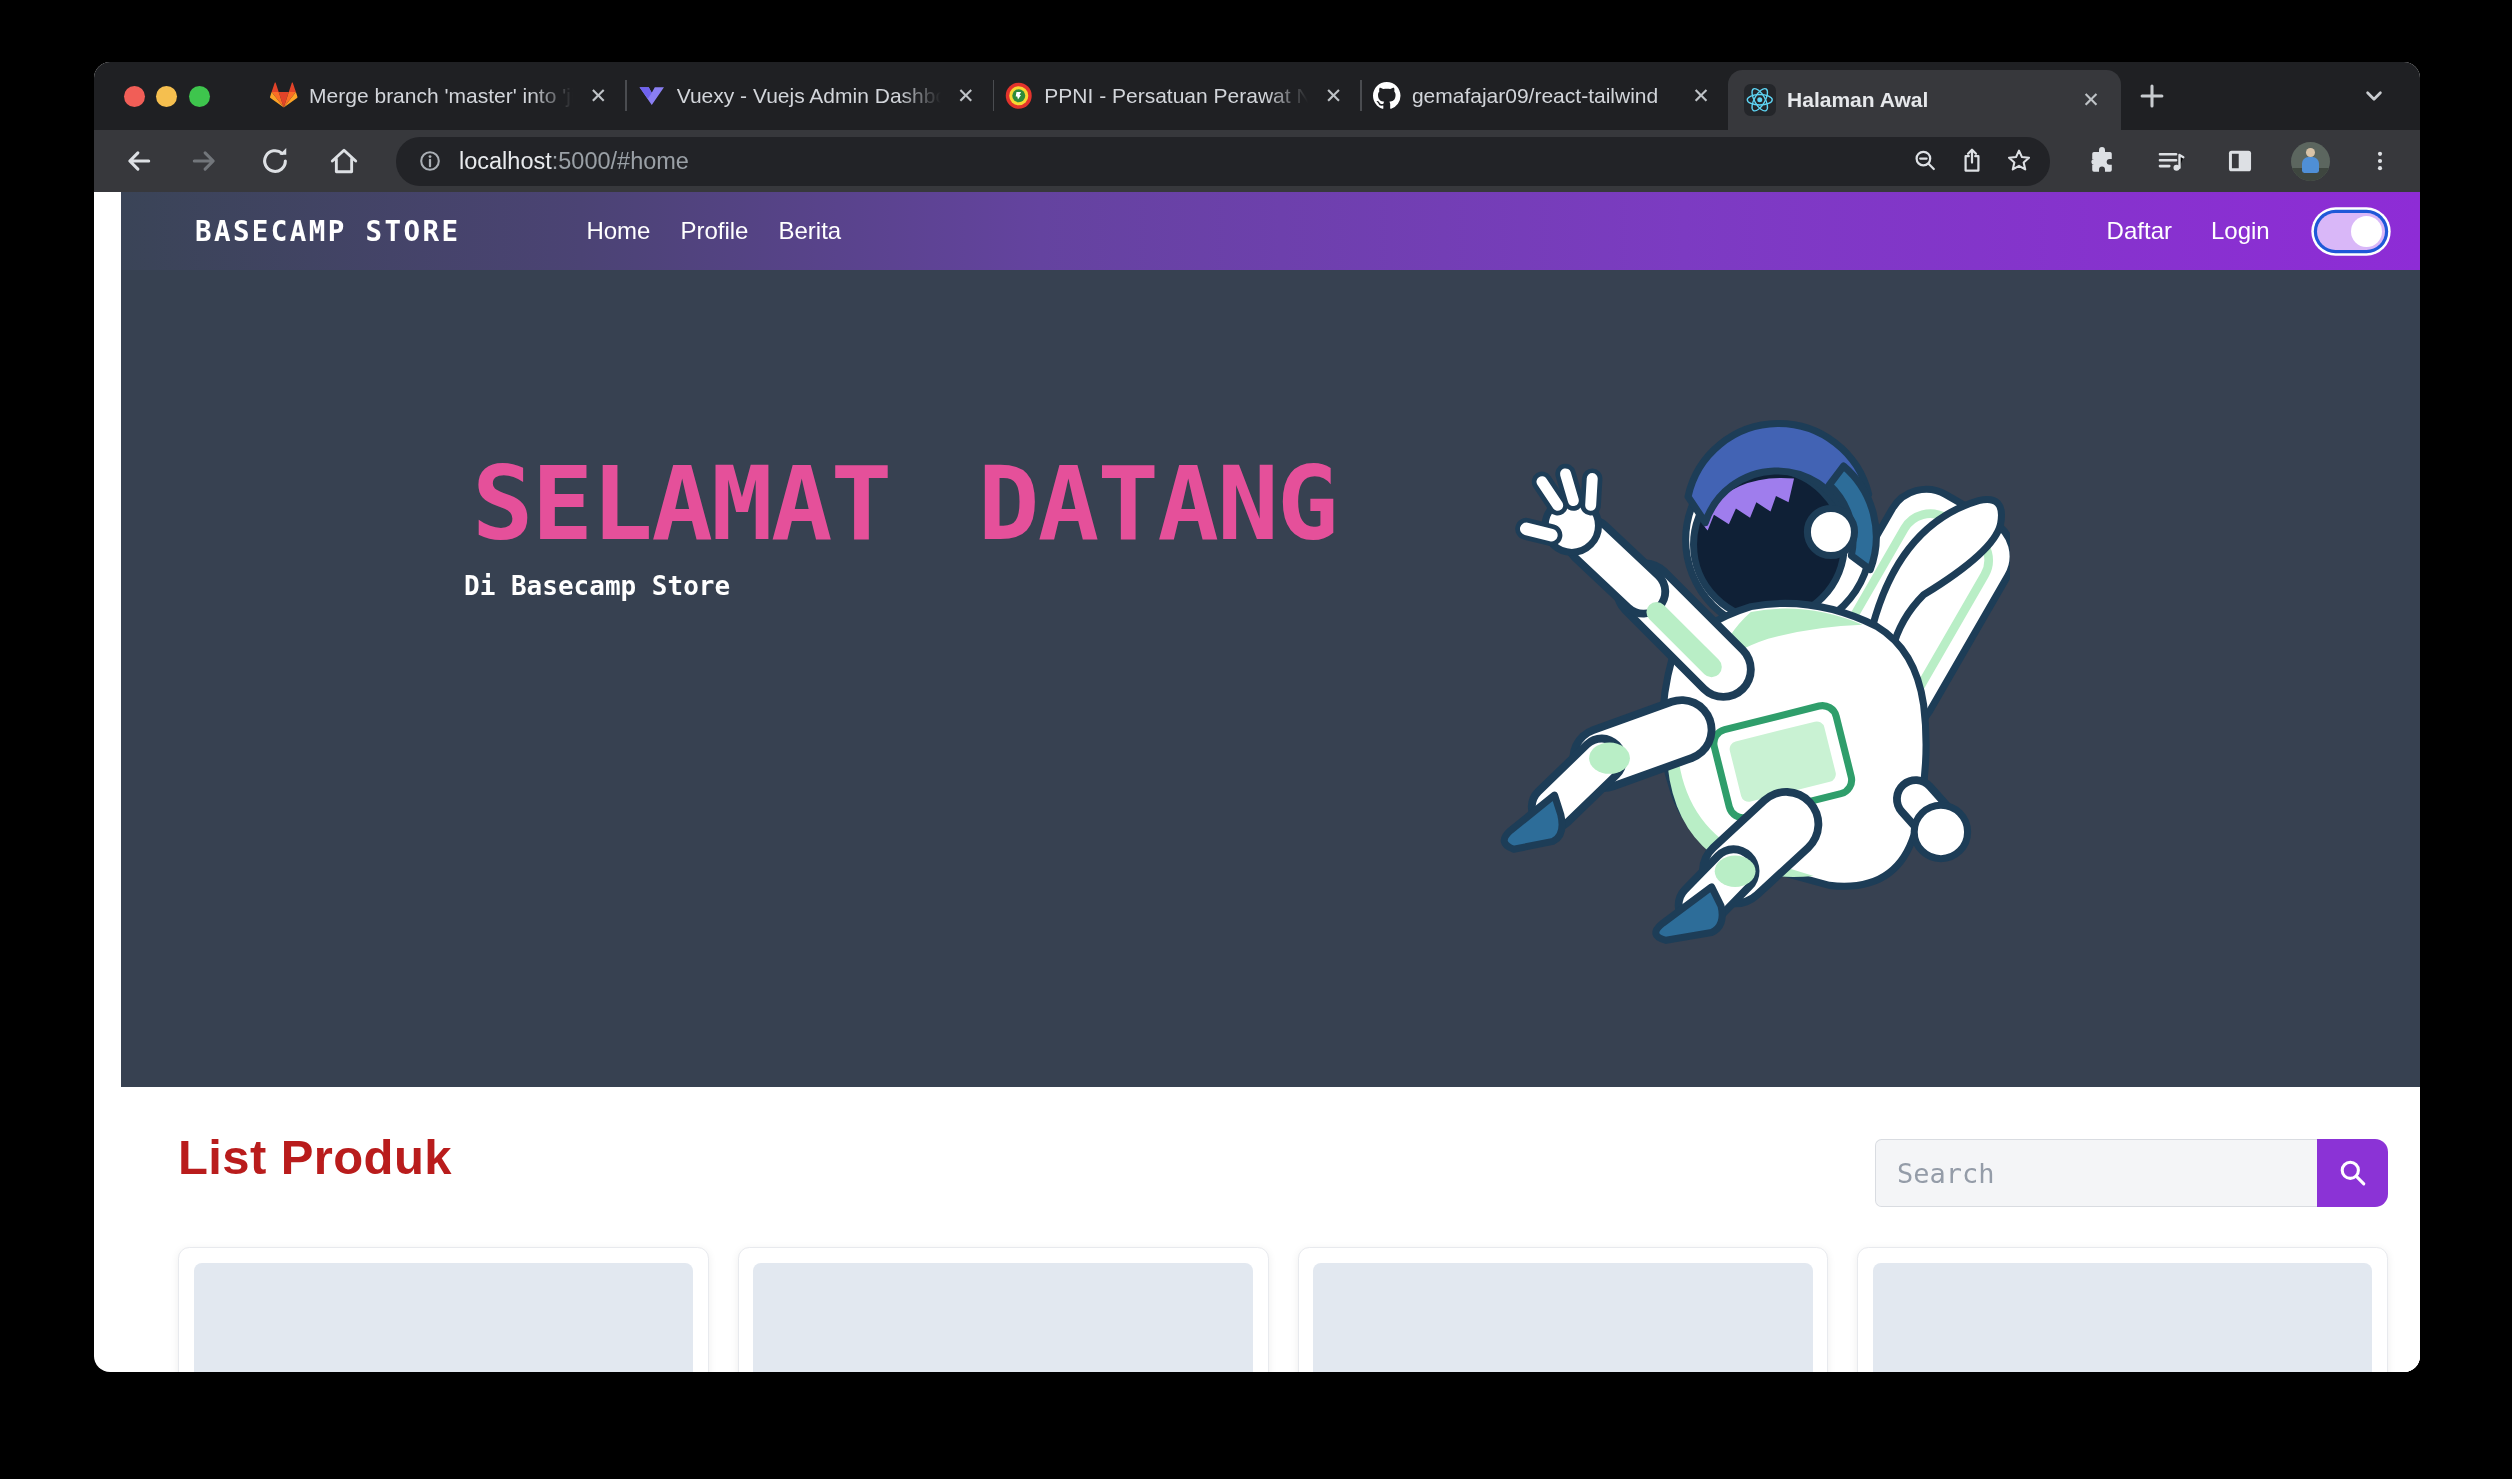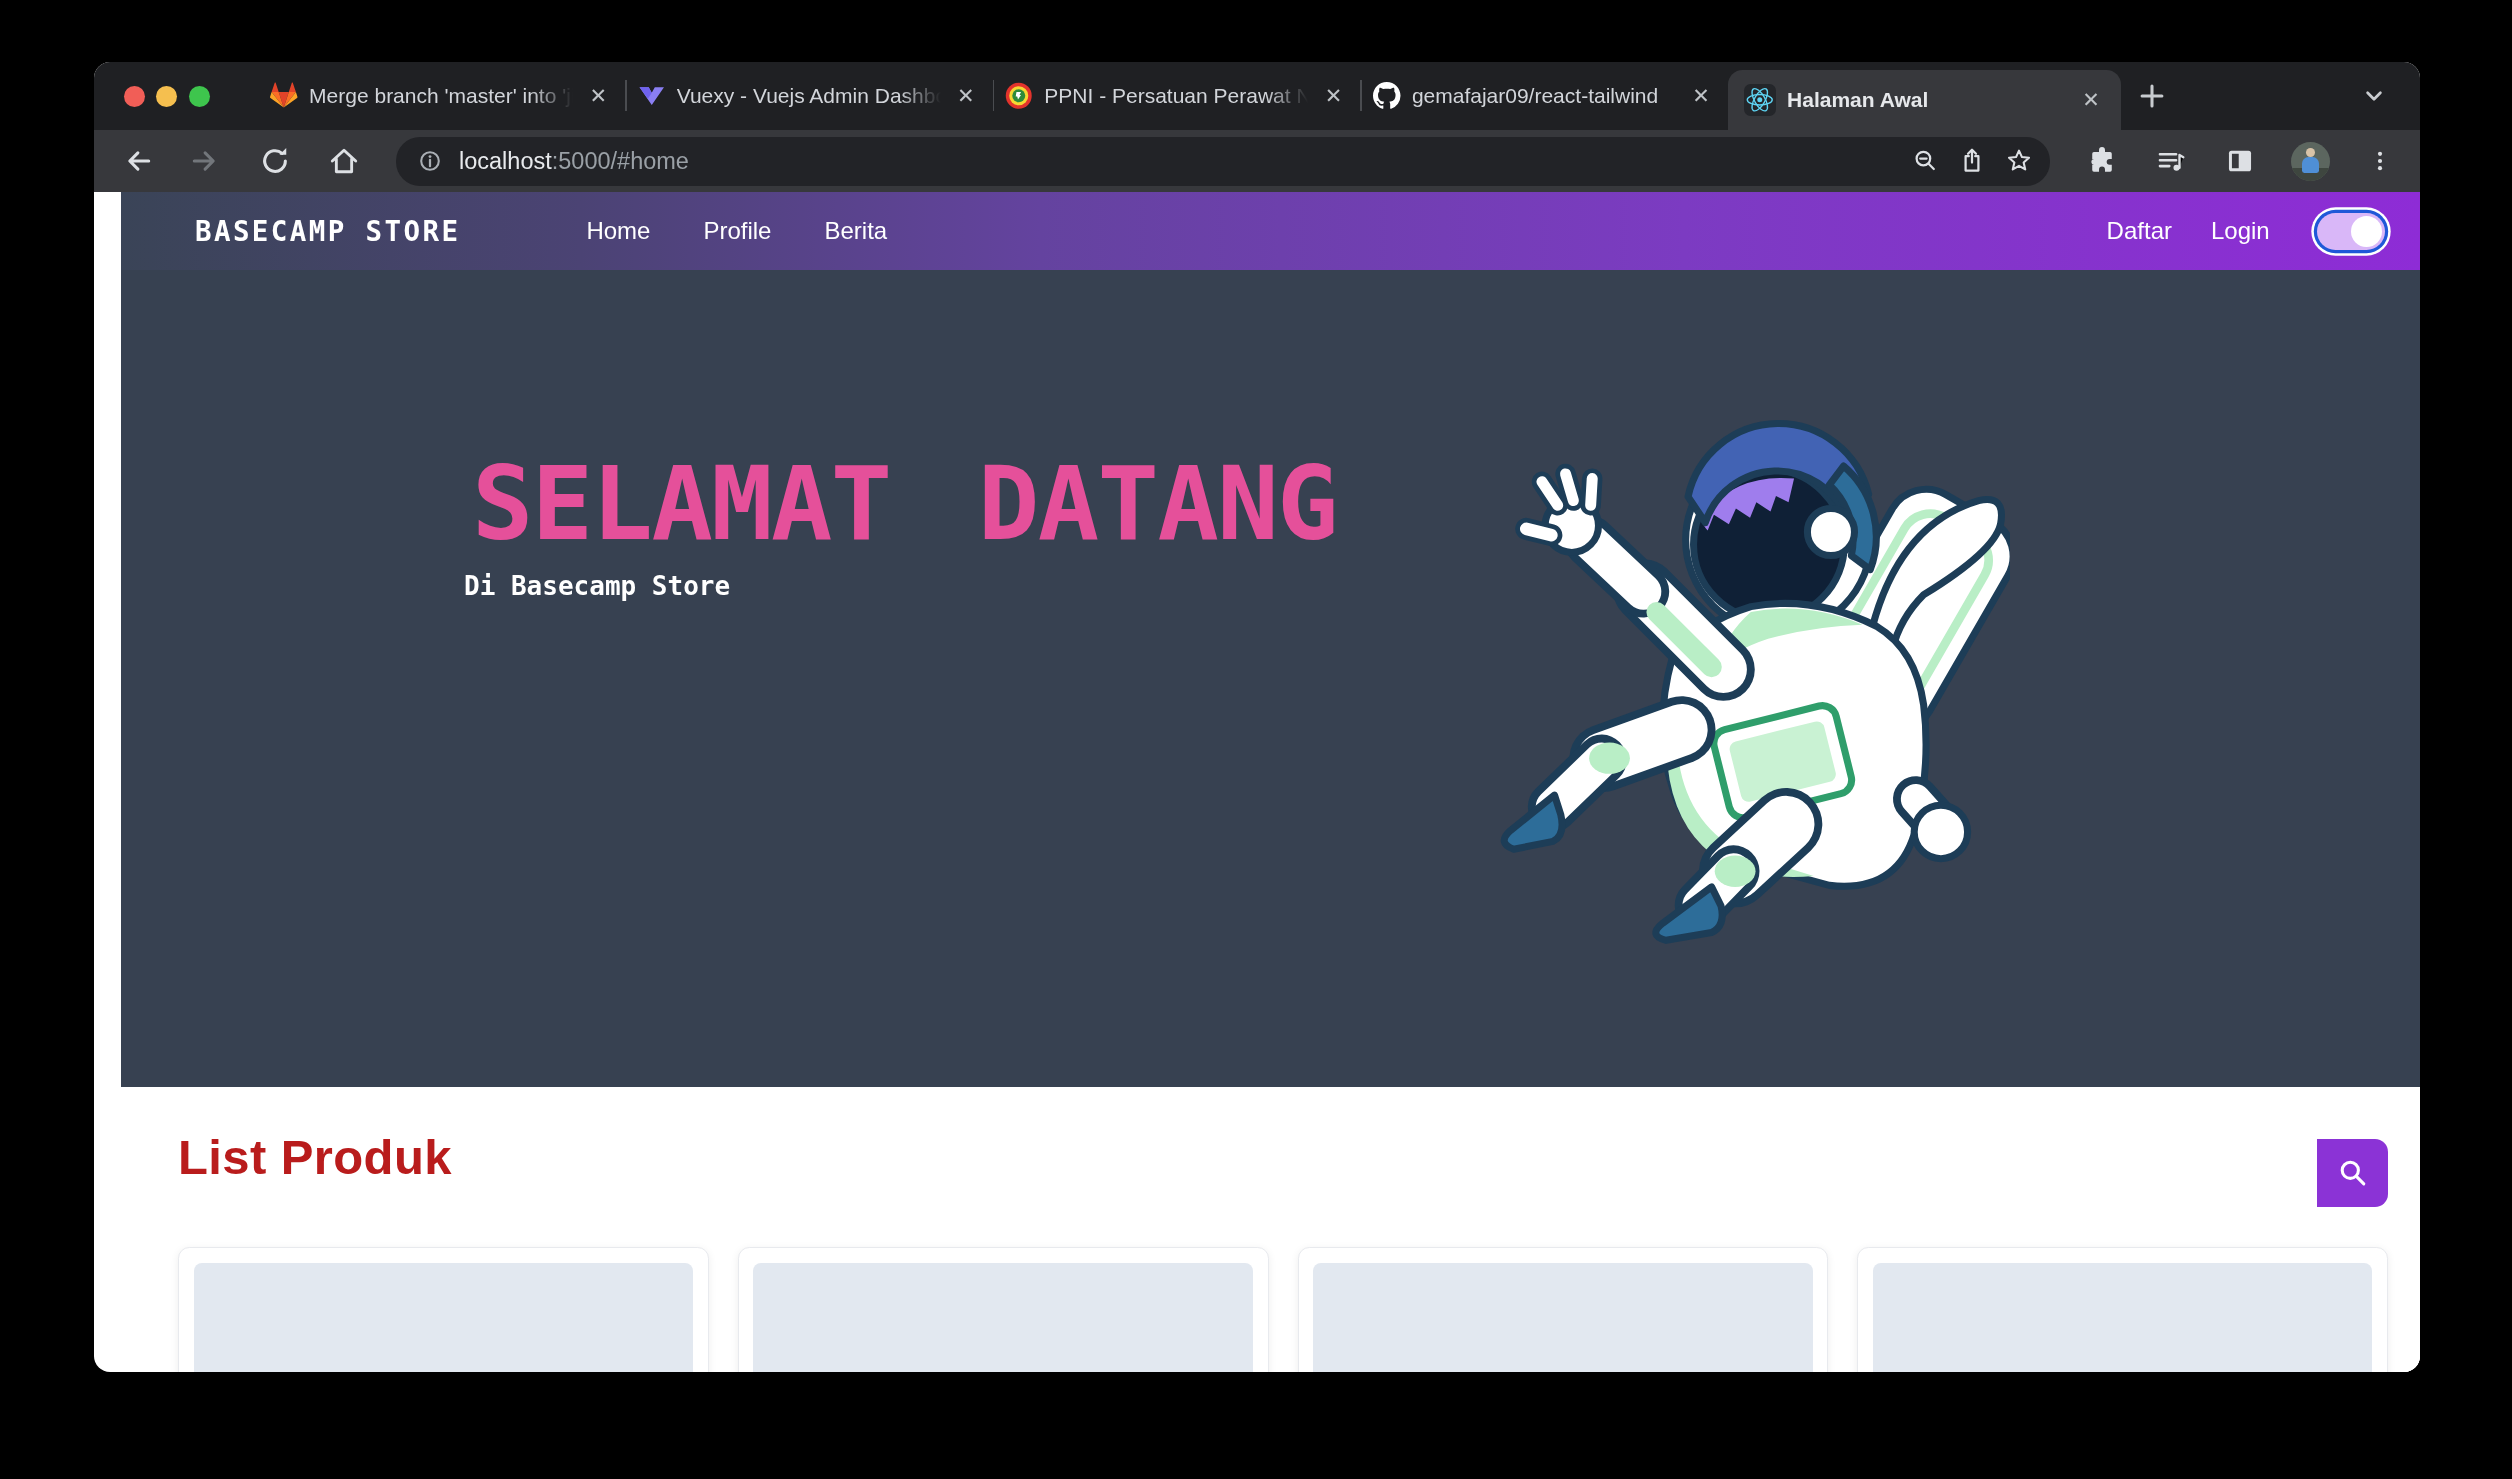--- a/index.html
+++ b/index.html
@@ -59,21 +59,21 @@
   .avatar .body { position:absolute; left:11.3px; top:15.4px; width:17px; height:16px; border-radius:6.5px 6.5px 2.4px 2.4px; background:#4f8fd6; }
 
   
   .page { flex:1; display:flex; flex-direction:column; min-height:0; background:#fff;margin-left:27px; }
 
   .navbar { height:78px; flex:none; display:flex; align-items:center;
             padding:0 24px 0 74px;
             background:linear-gradient(90deg,#3a4457 0%, #4b4374 20%, #64439f 40%, #7c3bc2 68%, #8e2cd6 100%); }
   .brand { font-family:"DejaVu Sans Mono", monospace; font-weight:bold; font-size:27.5px;
            color:#fff; letter-spacing:2.4px; }
-  .navlinks { display:flex; gap:53px; margin-left:126px; }
+  .navlinks { display:flex; gap:30px; margin-left:126px; }
   .navlinks span, .navactions span { font-size:24px; color:#fff; }
   .navactions { margin-left:auto; display:flex; gap:39px; align-items:center; }
   .toggle { margin-left:47px; margin-right:11.3px; width:68px; height:37px; border-radius:18.6px;
             background:#d9b7f8; position:relative;
             box-shadow:0 0 0 3.2px #1f58d8, 0 0 0 5.7px #ffffff; }
   .toggle .knob { position:absolute; right:3.2px; top:3.2px; width:31px; height:31px;
                   border-radius:50%; background:#fff; }
 
   .hero { height:817px; flex:none; background:#374151; position:relative; overflow:hidden; }
   .hero-text { position:absolute; left:351px; top:178px; }
@@ -364,20 +364,21 @@
             <circle cx="592" cy="562" r="34" fill="#fff"></circle>
           </g>
         </svg>
       </div>
     </div>
 
     <div class="products">
       <div class="products-head">List Produk</div>
 
       <div class="searchwrap">
+        <input class="search-input" type="text" placeholder="Search" style="">
         <button class="search-btn">
           <span>
             <svg viewBox="0 0 40 40" width="36" height="36">
               <circle cx="17" cy="17" r="9" fill="none" stroke="#fff" stroke-width="3.4"></circle>
               <path d="M24 24l8 8" stroke="#fff" stroke-width="3.4" stroke-linecap="round"></path>
             </svg>
           </span>
         </button>
       </div>
 

